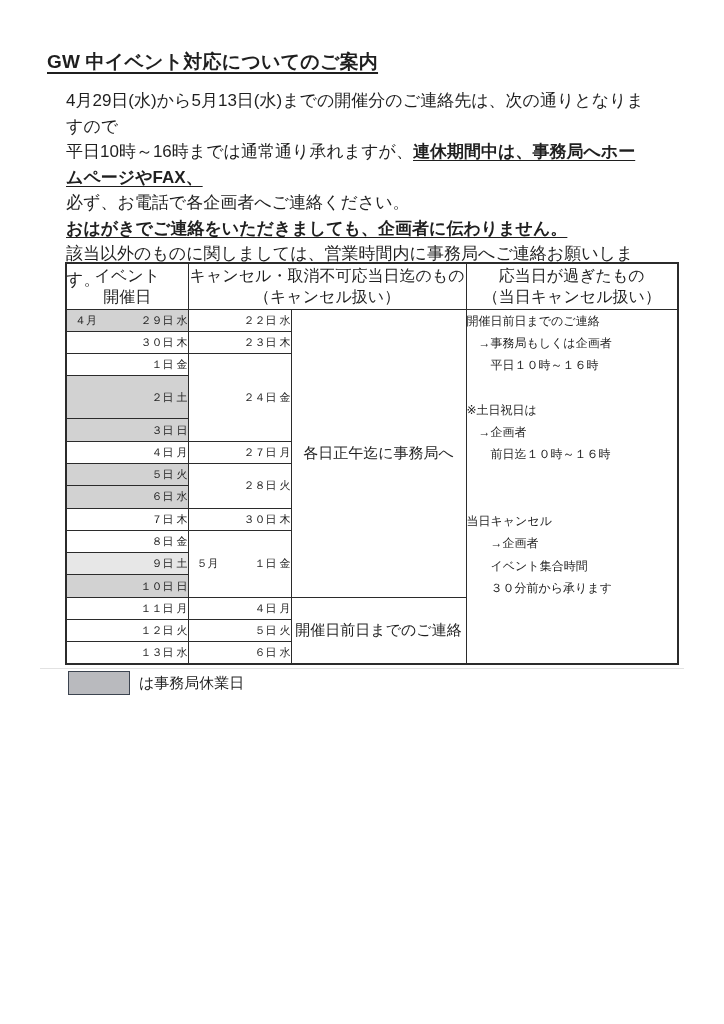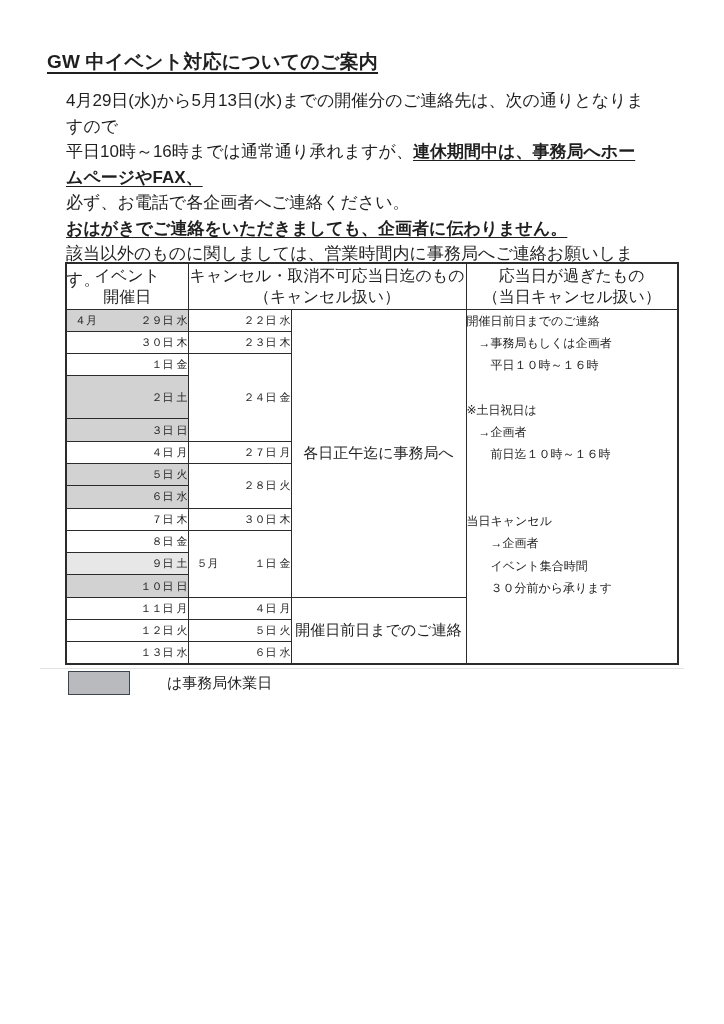--- a/index.html
+++ b/index.html
@@ -72,21 +72,21 @@
     white-space:pre-wrap;
   }
   
   .divider {
     position:absolute; left:40px; top:668px; width:644px;
     border-top:1px solid #e2e2e2;
   }
   
   .legend {
     position:absolute; left:68px; top:671px;
-    display:flex; align-items:center;gap:28px;
+    display:flex; align-items:center;
   }
   .legend-swatch {
     width:60px; height:22px;
     background:var(--legend-fill, #b9babe);
     border:1.6px solid #3c4450;
     margin-right:9px;
   }
   .legend-label { font-size:15px; }
   
   .footer {

